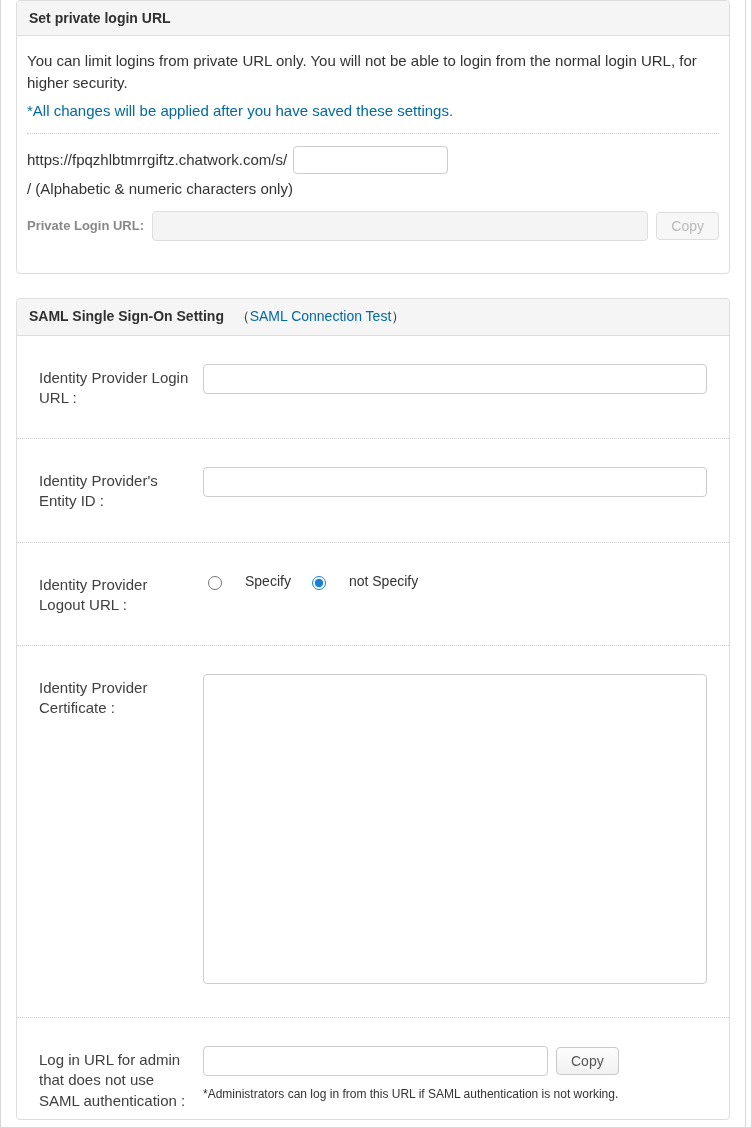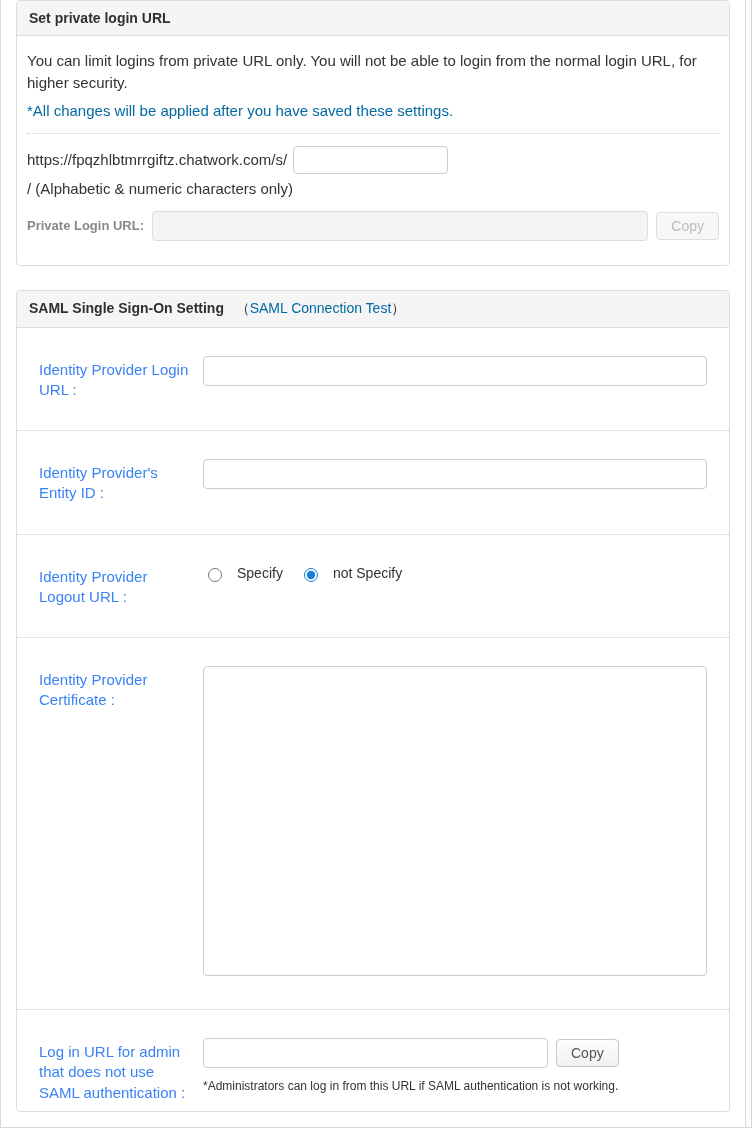--- a/index.html
+++ b/index.html
@@ -47,21 +47,21 @@
     border-bottom: 1px solid #ddd;
     padding: 9px 12px;
     border-top-left-radius: 4px;
     border-top-right-radius: 4px;
     font-size: 14px;
   }
   .panel-heading .title-bold { font-weight: 700; color: #303030; }
   .panel-heading .paren { font-weight: 400; }
   .link { color: #0369a1; text-decoration: none; cursor: pointer; }
   .panel-body { padding: 0; }
-  .section-pad { padding: 14px 10px 14px 10px; }
+  .section-pad { padding: 14px 10px 22px 10px; }
   .desc { font-size: 15px; color: #333; line-height: 1.45; margin: 0 0 8px 0; }
   .note { font-size: 15px; color: #0369a1; margin: 0 0 6px 0; }
   .dotted-sep {
     border-top: 1px dotted #ccc;
     margin: 14px 0 12px 0;
   }
   .url-row {
     display: flex;
     align-items: center;
     gap: 6px;
@@ -108,21 +108,21 @@
     display: flex;
     align-items: flex-start;
     gap: 14px;
     padding: 28px 22px 30px 22px;
     border-bottom: 1px dotted #cfcfcf;
   }
   .form-row:last-child { border-bottom: none; padding-bottom: 8px;}
   .form-label {
     flex: 0 0 150px;
     font-size: 15px;
-    color: #3b82f6;
+    color: #404040;
     padding-top: 4px;
     line-height: 1.35;
   }
   .form-control-wrap { flex: 1 1 auto; min-width: 0; }
   .text-input {
     width: 100%;
     border: 1px solid #ccc;
     border-radius: 4px;
     height: 30px;
     padding: 4px 8px;
@@ -131,21 +131,21 @@
   .textarea-input {
     width: 100%;
     border: 1px solid #ccc;
     border-radius: 4px;
     padding: 6px 8px;
     font-size: 14px;
     height: 310px;
     resize: none;
   }
   .radio-group { display: flex; align-items: center; gap: 16px; font-size: 14px; padding-top: 2px;}
-  .radio-group label { display: inline-flex; align-items: center; gap: 12px; cursor: pointer; }
+  .radio-group label { display: inline-flex; align-items: center; gap: 20px; cursor: pointer; }
   .radio-group input[type=radio] { width: 14px; height: 14px; accent-color: #1a7fd6; }
   .admin-url-row { display: flex; align-items: center; gap: 8px; }
   .admin-url-row .text-input { flex: 1 1 auto; }
   .admin-note { font-size: 12px; color: #333; margin-top: 10px; line-height: 1.45; }
 </style>
 </head>
 <body>
 
 <div class="outer">
   <div class="right-stripe"></div>

